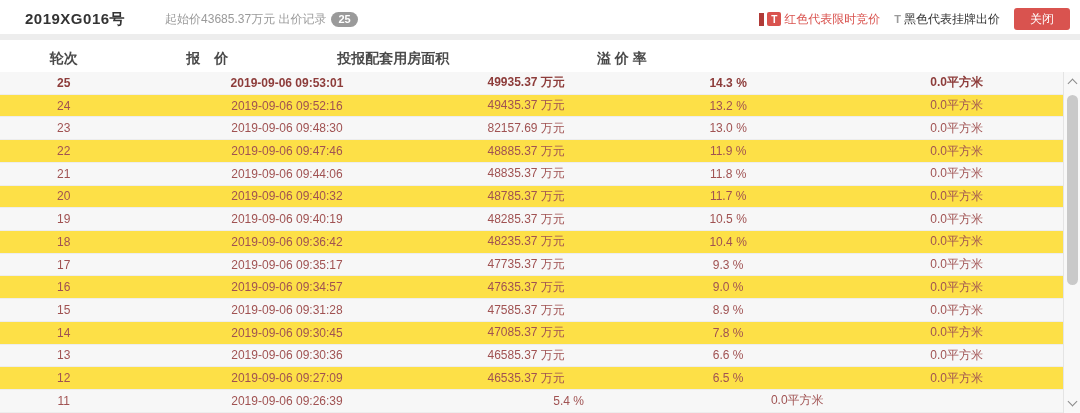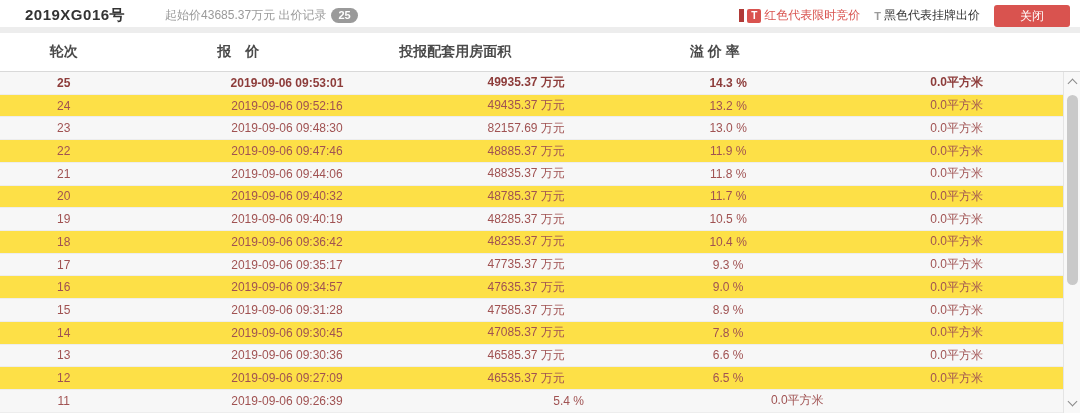--- a/index.html
+++ b/index.html
@@ -3,48 +3,48 @@
 <meta charset="utf-8">
 <style>
   * { margin:0; padding:0; box-sizing:border-box; }
   body { background:#888; }
   .app {
     width:1080px; height:413px; position:relative; background:#fff;
     font-family:"Liberation Sans","DejaVu Sans",sans-serif; overflow:hidden;
     margin:0 auto;
   }
   
-  .title-bar { height:27px; display:flex; align-items:center; padding:4px 10px 0 25px; }
+  .title-bar { height:34px; display:flex; align-items:center; padding:4px 10px 0 25px; }
   .title { font-size:15px; font-weight:bold; color:#333; letter-spacing:.5px; }
   .subtitle { margin-left:40px; font-size:12px; color:#9a9a9a; display:flex; align-items:center; }
   .badge {
     margin-left:5px; background:#9a9a9a; color:#fff; border-radius:9px;
     font-size:11px; line-height:15px; padding:0 7px; font-weight:bold;
   }
   .spacer { flex:1; }
   .legend { display:flex; align-items:center; font-size:12px; white-space:nowrap; }
   .red-marker { width:5px; height:13px; background:#b03a37; margin-right:3px; }
   .legend-t-box {
     width:14px; height:14px; background:var(--accent); color:#fff; font-size:10px;
     font-weight:bold; display:flex; align-items:center; justify-content:center;
     border-radius:2px; margin-right:3px;
   }
   .legend-red-label { color:var(--accent); }
   .legend-t-plain { color:#9a9a9a; font-weight:bold; font-size:11px; margin:0 3px 0 14px; }
   .legend-black-label { color:#333; }
   .close-btn {
     margin-left:14px; background:var(--accent); color:#fff; font-size:12px;
-    padding:4px 26px; border-radius:3px; border:none; cursor:pointer; line-height:14px;
+    padding:4px 16px; border-radius:3px; border:none; cursor:pointer; line-height:14px;
   }
   
   .divider-strip { height:6px; background:#ededed; }
   
   .thead {
     height:39px; display:flex; align-items:center; border-bottom:1px solid #d9d9d9;
-    padding-right:17px; background:#fff;gap:31px;
+    padding-right:17px; background:#fff;
   }
   .th {
     font-size:14px; font-weight:bold; color:#4a4a4a; text-align:center;
     white-space:pre;
   }
   
   .tbody { position:absolute; top:72px; left:0; width:1063px; height:341px; overflow:hidden; }
   .tr {
     height:22.73px; display:flex; align-items:center;
     border-bottom:1px solid #ededed; font-size:12px; color:var(--row-text);

